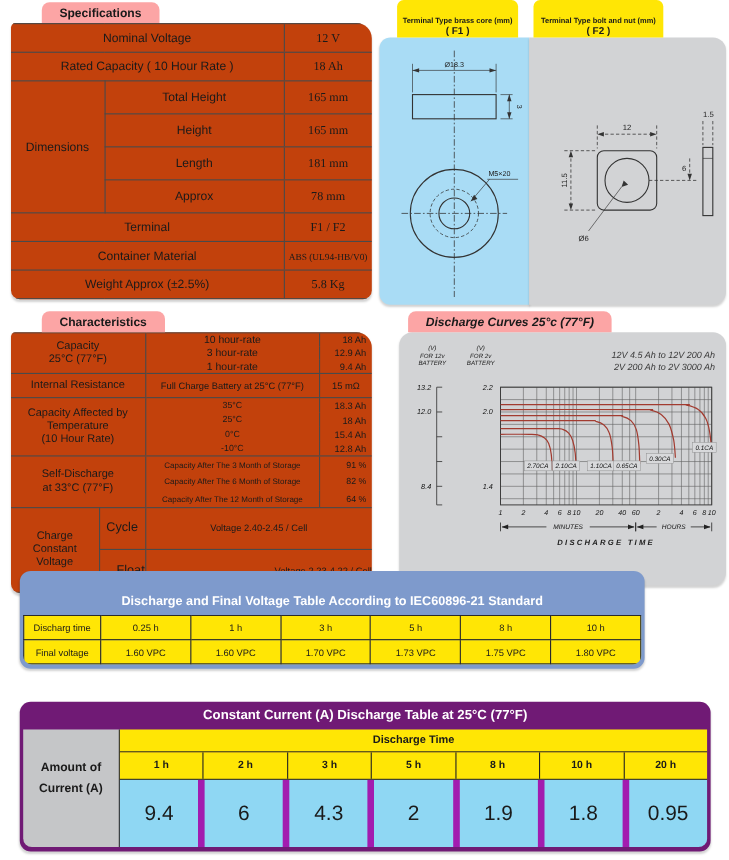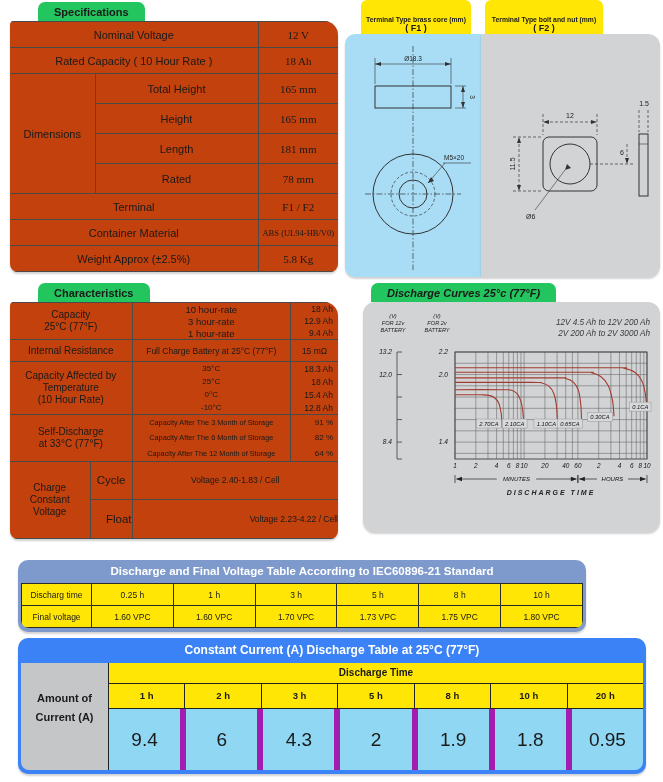--- a/index.html
+++ b/index.html
@@ -1,20 +1,20 @@
 <!DOCTYPE html>
 <html><head>
 <meta charset="utf-8">
 <style>
   html,body{margin:0;padding:0;background:#fff;width:663px;height:782px;overflow:hidden;
     font-family:"Liberation Sans",sans-serif;color:#1a1a1a;}
   .page{position:relative;width:663px;height:782px;}
 
   
-  .tab{display:inline-block;background:#22c55e;font-weight:bold;font-size:11px;
+  .tab{display:inline-block;background:#fca5a5;font-weight:bold;font-size:11px;
     padding:4px 16px 3px;border-radius:7px 7px 0 0;position:relative;z-index:2;}
 
   
   .spec-section{position:absolute;left:10px;top:2px;width:328px;}
   .spec-section .tab{margin-left:28px;}
   .table-wrap{border-radius:4px 14px 8px 8px;overflow:hidden;background:#c2410c;
     box-shadow:0 2px 2px rgba(0,0,0,0.18);}
   table{border-collapse:collapse;width:100%;table-layout:fixed;}
   td{text-align:center;vertical-align:middle;padding:0;}
   .spec-table td{border-top:1px solid #4A4A4A;border-bottom:1px solid #4A4A4A;
@@ -65,31 +65,31 @@
 
   
   .curves-section{position:absolute;left:363px;top:283px;width:297px;font-style:italic;}
   .curves-section .tab{margin-left:8px;font-size:11px;}
   .curves-panel{background:#D2D3D5;border-radius:12px;height:230px;
     box-shadow:0 2px 2px rgba(0,0,0,0.18);}
   .curves-panel svg{display:block;}
   svg text{font-family:"Liberation Sans",sans-serif;}
 
   
-  .iec{position:absolute;left:18px;top:560px;width:568px;background:#7E9ACC;
-    border-radius:10px;padding:0 3px 4px;box-sizing:border-box;
+  .iec{position:absolute;left:18px;top:519px;width:568px;background:#7E9ACC;
+    border-radius:10px;padding:17px 3px 4px;box-sizing:border-box;
     box-shadow:0 2px 2px rgba(0,0,0,0.18);}
   .iec-title{color:#fff;font-weight:bold;text-align:center;font-size:11.5px;
     height:23px;line-height:23px;}
   .iec-inner{border-radius:0 0 8px 8px;overflow:hidden;}
   .iec-table td{background:#FFE605;border:1px solid #2a2a2a;height:21px;font-size:8.5px;}
   .iec-table col.c0{width:70px;}
 
   
-  .cc{position:absolute;left:18px;top:638px;width:628px;background:#3b82f6;
+  .cc{position:absolute;left:18px;top:638px;width:628px;background:#701a75;
     border-radius:10px;padding:0 3px 4px;box-sizing:border-box;
     box-shadow:0 2px 2px rgba(0,0,0,0.18);}
   .cc-title{color:#fff;font-weight:bold;text-align:center;font-size:12px;
     height:25px;line-height:25px;}
   .cc-body{display:flex;border-radius:0 0 8px 8px;overflow:hidden;height:107px;}
   .cc-left{width:88px;background:#C5C6C8;border-right:1px solid #222;
     font-weight:bold;font-size:11px;text-align:center;padding-top:26px;
     box-sizing:border-box;line-height:19px;}
   .cc-right{flex:1;display:flex;flex-direction:column;}
   .cc-band{background:#FFE605;height:20px;line-height:20px;text-align:center;
@@ -133,21 +133,21 @@
         </tr>
         <tr class="dimrow">
           <td>Height</td>
           <td class="vline">165 mm</td>
         </tr>
         <tr class="dimrow">
           <td>Length</td>
           <td class="vline">181 mm</td>
         </tr>
         <tr class="dimrow">
-          <td>Rated</td>
+          <td>Approx</td>
           <td class="vline">78 mm</td>
         </tr>
         <tr>
           <td colspan="2">Terminal</td>
           <td class="vline">F1 / F2</td>
         </tr>
         <tr>
           <td colspan="2">Container Material</td>
           <td class="vline small">ABS (UL94-HB/V0)</td>
         </tr>
@@ -314,21 +314,21 @@
                 </div>
           </td>
         </tr>
         <tr class="r5">
           <td rowspan="2" class="lbl">
             <div>Charge</div>
             <div>Constant</div>
             <div>Voltage</div>
           </td>
           <td class="modecell">Cycle</td>
-          <td class="modeval">Voltage 2.40-1.83 / Cell</td>
+          <td class="modeval">Voltage 2.40-2.45 / Cell</td>
         </tr>
         <tr class="r6">
           <td class="modecell">Float</td>
           <td class="modeval">Voltage 2.23-4.22 / Cell</td>
         </tr>
       </tbody>
         </table>
     </div>
   </div>
 

